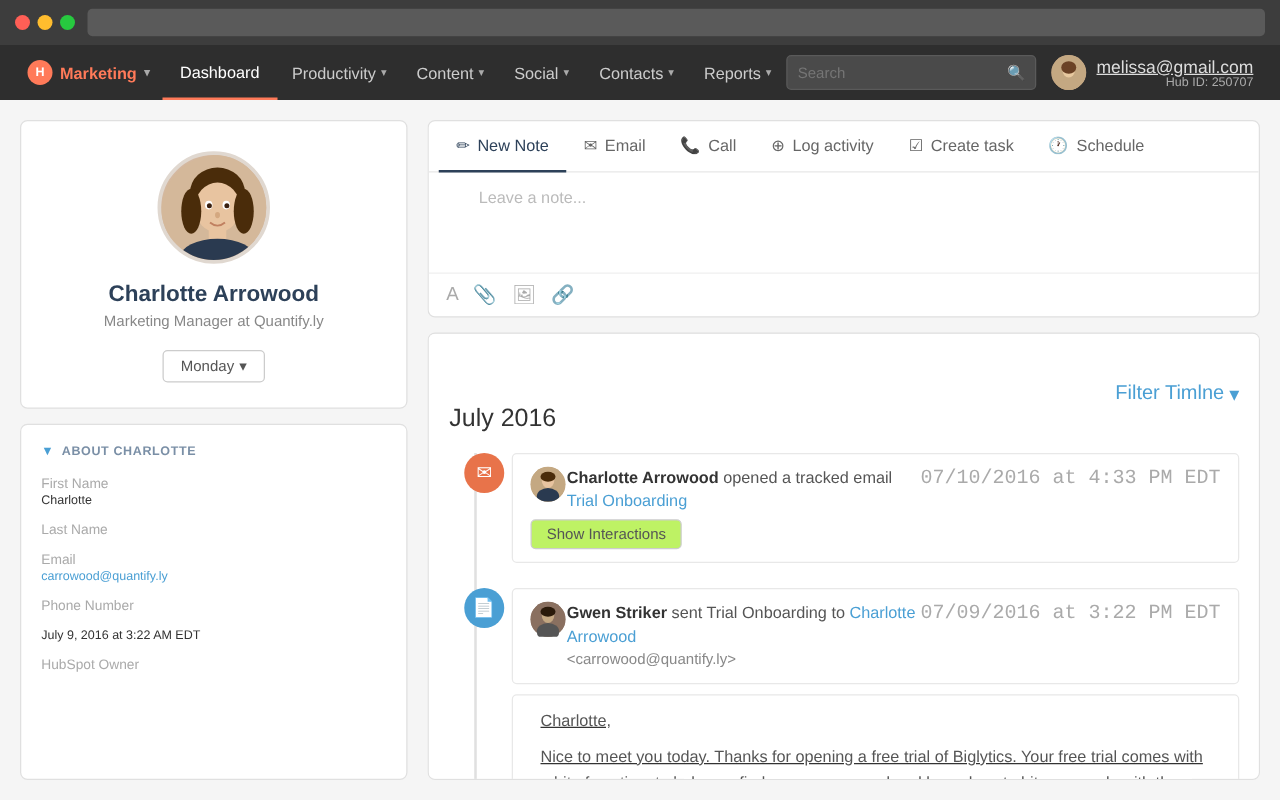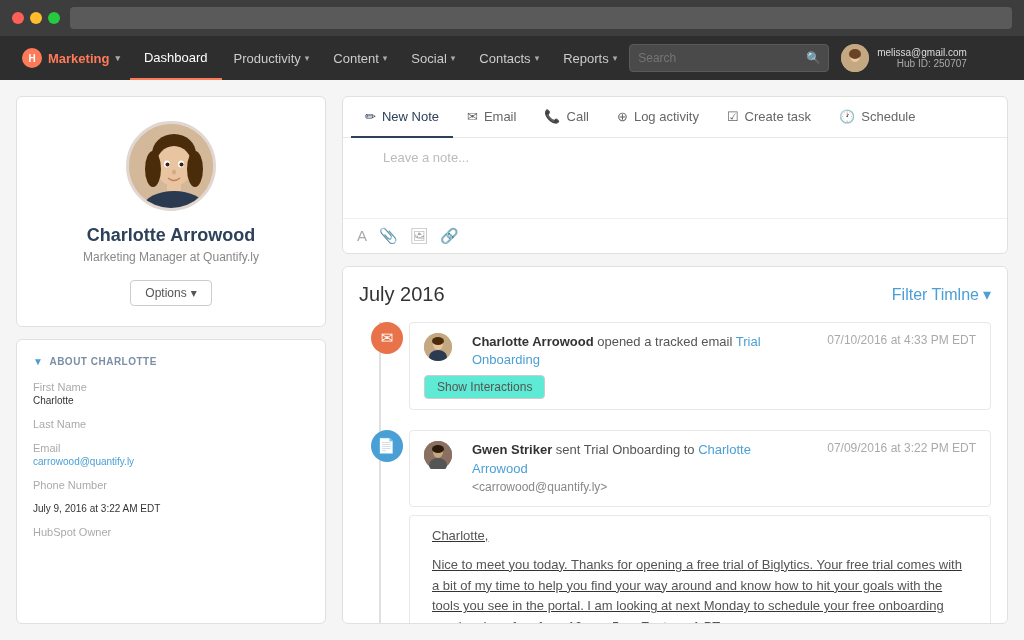--- a/index.html
+++ b/index.html
@@ -120,21 +120,21 @@
       border-radius: 50%;
       background: #c0a080;
       overflow: hidden;
       display: flex;
       align-items: center;
       justify-content: center;
       font-size: 11px;
       color: white;
     }
     .nav-user-info { color: #ccc; font-size: 11px; text-align: right; }
-    .nav-user-email { color: #ddd; font-size: 10px; }
+    .nav-user-email { color: #ddd; font-size: 14px; text-decoration: underline; }
     .nav-user-hub { color: #aaa; font-size: 10px; }
 
     
     .main-content {
       display: flex;
       gap: 16px;
       padding: 16px;
       height: calc(640px - 80px);
       overflow: hidden;
     }
@@ -283,20 +283,21 @@
     .timeline-header {
       display: flex;
       justify-content: space-between;
       align-items: center;
       margin-bottom: 16px;
     }
     .timeline-month {
       font-size: 20px;
       font-weight: 300;
       color: #333;
+      margin-top: 40px;
     }
     .timeline-filter {
       color: #4a9fd4;
       font-size: 16px;
       cursor: pointer;
       display: flex;
       align-items: center;
       gap: 4px;
     }
 
@@ -337,21 +338,21 @@
     .timeline-event {
       background: white;
       border: 1px solid #e8e8e8;
       border-radius: 4px;
       padding: 10px 14px;
       margin-bottom: 4px;
     }
     .timeline-event-header {
       display: flex;
       align-items: flex-start;
-      gap: 20px;
+      gap: 1px;
     }
     .event-avatar {
       width: 28px;
       height: 28px;
       border-radius: 50%;
       background: #c4a882;
       flex-shrink: 0;
       overflow: hidden;
     }
     .event-avatar-small {
@@ -363,29 +364,30 @@
     }
     .event-text {
       flex: 1;
       font-size: 13px;
       color: #555;
       line-height: 1.4;
     }
     .event-text strong { color: #333; font-weight: 600; }
     .event-text .link { color: #4a9fd4; }
     .event-time {
-      font-size: 12px;
+      font-size: 16px;
       color: #aaa;
       white-space: nowrap;
       margin-left: auto;
+      font-family: Liberation Mono, monospace;
     }
 
     .show-interactions-btn {
       border: 1px solid #ccc;
-      background: #5eead4;
+      background: #bef264;
       border-radius: 4px;
       padding: 4px 12px;
       font-size: 12px;
       color: #555;
       cursor: pointer;
       margin-top: 6px;
       display: inline-block;
     }
 
     .email-preview {
@@ -488,21 +490,21 @@
           <circle cx="52.5" cy="40.5" r="2" fill="#3a2010"></circle>
 
           <ellipse cx="45" cy="48" rx="2" ry="2.5" fill="#d4a880"></ellipse>
 
           <path d="M 39 54 Q 45 59 51 54" stroke="#c08060" stroke-width="1.5" fill="none"></path>
         </svg>
       </div>
       <div class="profile-name">Charlotte Arrowood</div>
       <div class="profile-title">Marketing Manager at Quantify.ly</div>
       <button class="options-btn">
-        <span>Options</span>
+        <span>Monday</span>
         <span>▾</span>
       </button>
     </div>
 
     <div class="about-card">
       <div class="about-header">
         <span class="about-header-arrow">▼</span>
         <span>ABOUT CHARLOTTE</span>
       </div>
       <div class="field-group">

